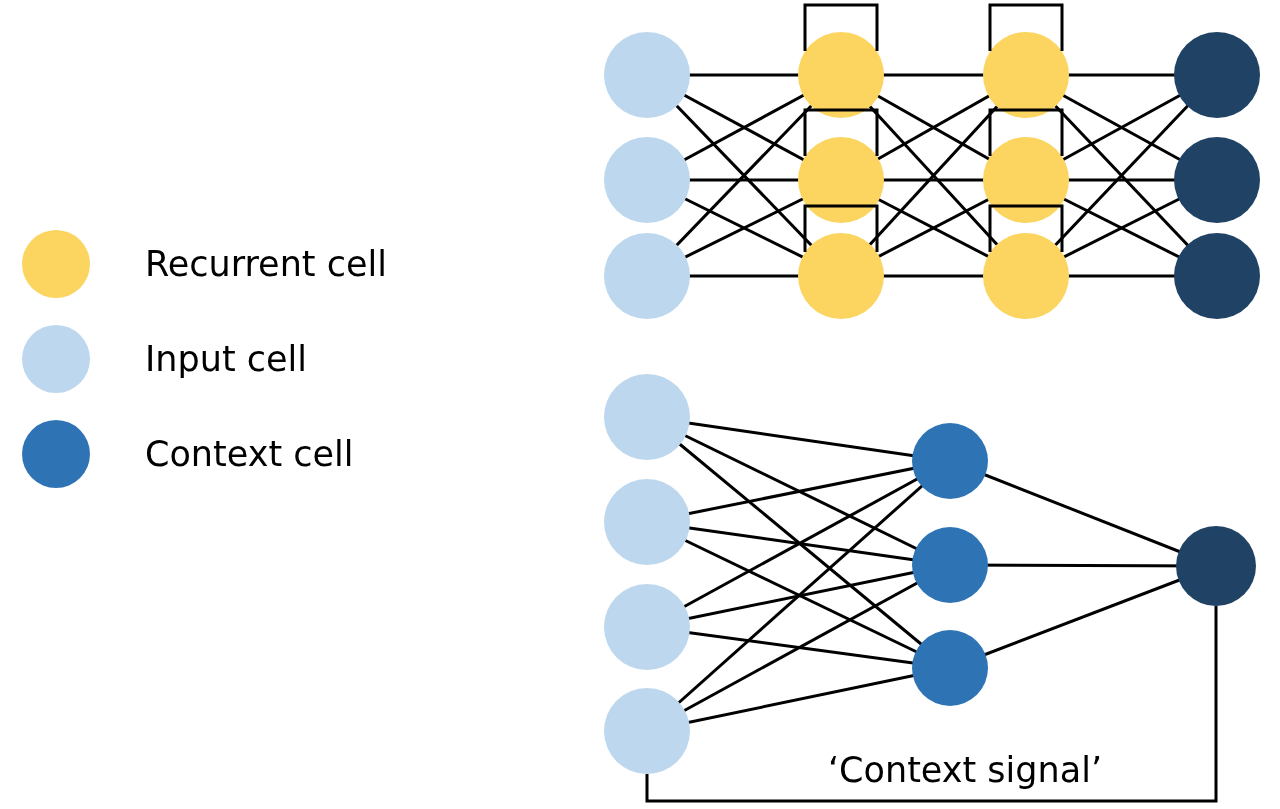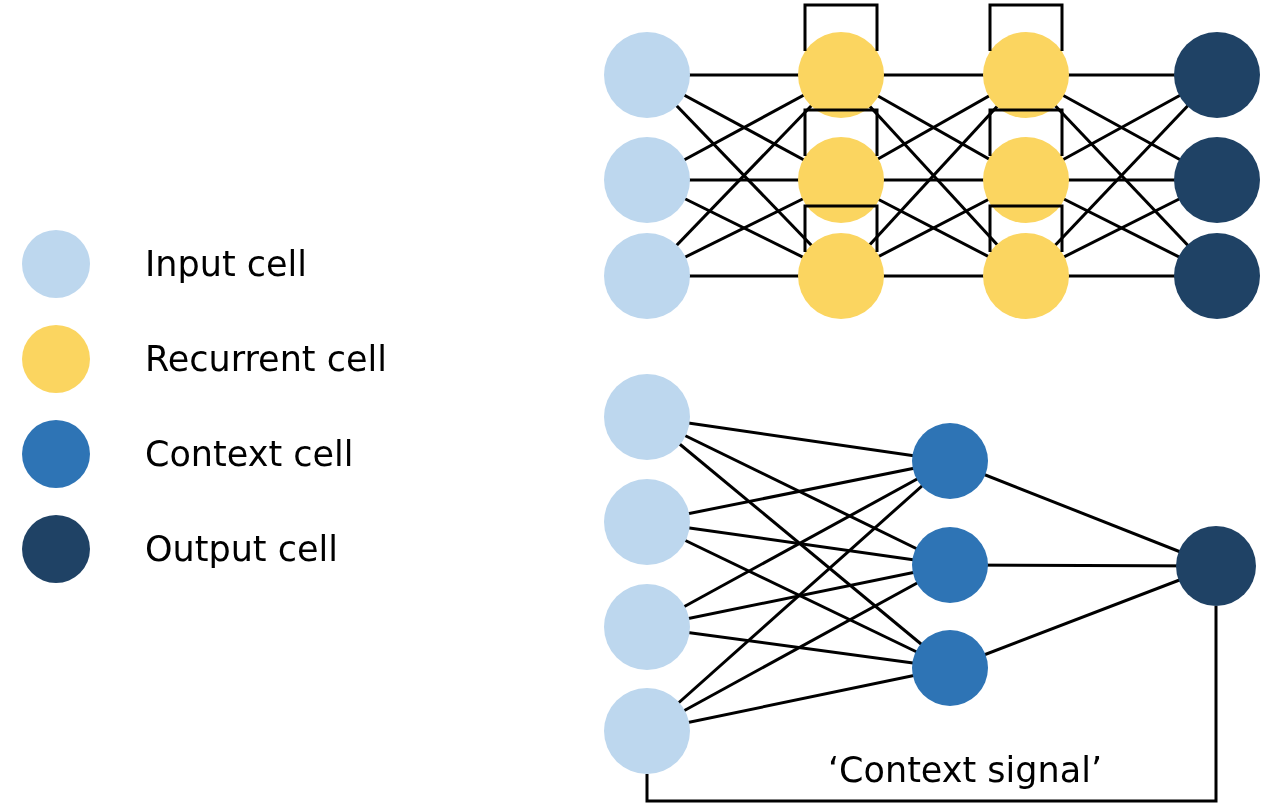--- a/index.html
+++ b/index.html
@@ -46,34 +46,30 @@
     white-space: nowrap;
   }
 </style>
 </head>
 <body>
 
 <div class="page">
 
   <div class="legend">
     <div class="legend-item">
+      <span class="swatch" style="background: rgb(251, 213, 96);"></span>
+      <span class="legend-label">Recurrent cell</span>
+    </div>
+    <div class="legend-item">
       <span class="swatch" style="background: rgb(189, 215, 238);"></span>
       <span class="legend-label">Input cell</span>
     </div>
     <div class="legend-item">
-      <span class="swatch" style="background: rgb(251, 213, 96);"></span>
-      <span class="legend-label">Recurrent cell</span>
-    </div>
-    <div class="legend-item">
       <span class="swatch" style="background: rgb(46, 116, 181);"></span>
       <span class="legend-label">Context cell</span>
-    </div>
-    <div class="legend-item">
-      <span class="swatch" style="background: rgb(31, 66, 101);"></span>
-      <span class="legend-label">Output cell</span>
     </div>
   </div>
 
   <svg id="network-svg" class="diagram-svg" width="1280" height="809" viewBox="0 0 1280 809">
       <line x1="647" y1="75" x2="841" y2="75" stroke="#000000" stroke-width="3"></line>
       <line x1="647" y1="75" x2="841" y2="180" stroke="#000000" stroke-width="3"></line>
       <line x1="647" y1="75" x2="841" y2="276" stroke="#000000" stroke-width="3"></line>
       <line x1="647" y1="180" x2="841" y2="75" stroke="#000000" stroke-width="3"></line>
       <line x1="647" y1="180" x2="841" y2="180" stroke="#000000" stroke-width="3"></line>
       <line x1="647" y1="180" x2="841" y2="276" stroke="#000000" stroke-width="3"></line>

